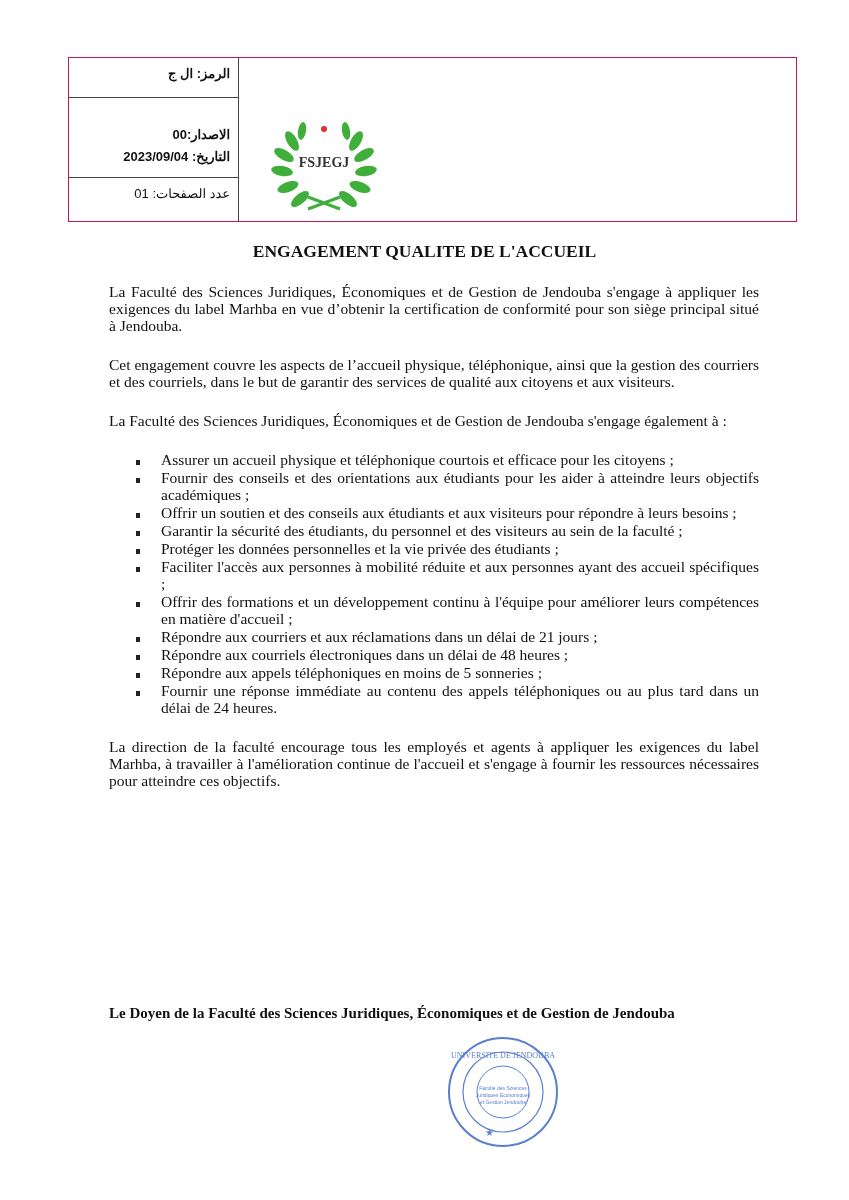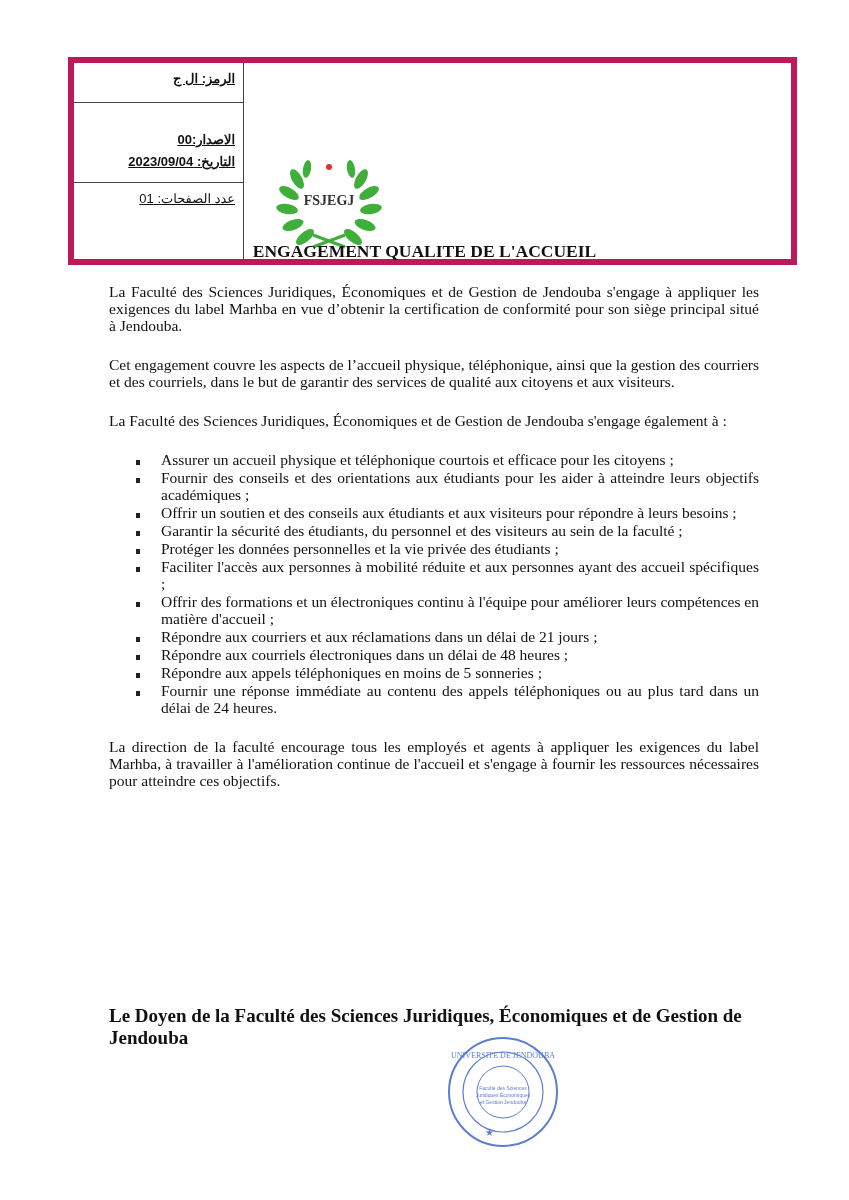--- a/index.html
+++ b/index.html
@@ -1,32 +1,32 @@
 <!DOCTYPE html>
 <html><head>
 <meta charset="utf-8">
 <style>
   html, body { margin: 0; padding: 0; }
   body { width: 849px; height: 1200px; background: #ffffff; position: relative; overflow: hidden; font-family: "Liberation Serif", serif; color: #111; }
-  .header-table { position: absolute; left: 68px; top: 57px; width: 729px; height: 208px; border: 6px solid #be185d; box-sizing: border-box; display: flex; text-decoration: underline; }
+  .header-table { position: absolute; left: 68px; top: 57px; width: 729px; height: 165px; border: 1px solid #be185d; box-sizing: border-box; display: flex; }
   .meta-col { width: 169px; border-right: 1px solid #444; display: flex; flex-direction: column; font-family: "Liberation Sans", sans-serif; font-size: 13px; font-weight: bold; direction: rtl; }
   .meta-cell { padding: 0 8px; box-sizing: border-box; border-bottom: 1px solid #444; }
   .meta-cell:last-child { border-bottom: none; }
   .meta-code { height: 40px; padding-top: 8px; }
   .meta-version { height: 80px; padding-top: 26px; line-height: 22px; }
   .meta-pages { flex: 1; padding-top: 8px; font-weight: normal; }
   .title-col { flex: 1; border-right: 1px solid #444; display: flex; flex-direction: column; justify-content: center; align-items: center; direction: rtl; font-family: "DejaVu Sans", sans-serif; font-weight: bold; font-size: 25px; line-height: 34px; text-align: center; }
   .logo-col { width: 170px; display: flex; align-items: flex-end; justify-content: center; }
   .doc-title { position: absolute; top: 241px; left: 0; width: 849px; text-align: center; font-weight: bold; font-size: 17.5px; }
   .body-wrap { position: absolute; left: 109px; top: 283px; width: 650px; font-size: 15.5px; line-height: 17px; text-align: justify; }
   .body-wrap p { margin: 0 0 22px 0; }
   ul.bullets { list-style: none; margin: 0 0 22px 0; padding: 0 0 0 52px; }
   ul.bullets li { position: relative; margin: 0 0 1px 0; }
   ul.bullets li::before { content: ""; position: absolute; left: -25px; top: 9px; width: 4px; height: 5px; background: #222; }
-  .signature { position: absolute; left: 109px; top: 1005px; width: 650px; font-weight: bold; font-size: 19px; }
+  .signature { position: absolute; left: 109px; top: 1005px; width: 650px; font-weight: bold; font-size: 15px; }
   .stamp { position: absolute; left: 443px; top: 1034px; }
 </style>
 </head>
 <body>
 
 <div class="header-table">
   <div class="meta-col">
     <div class="meta-cell meta-code">الرمز: ال ج</div>
     <div class="meta-cell meta-version">
       <div>الاصدار:00</div>
@@ -63,21 +63,21 @@
   <p>La Faculté des Sciences Juridiques, Économiques et de Gestion de Jendouba s'engage à appliquer les exigences du label Marhba en vue d’obtenir la certification de conformité pour son siège principal situé à Jendouba.</p>
   <p>Cet engagement couvre les aspects de l’accueil physique, téléphonique, ainsi que la gestion des courriers et des courriels, dans le but de garantir des services de qualité aux citoyens et aux visiteurs.</p>
   <p>La Faculté des Sciences Juridiques, Économiques et de Gestion de Jendouba s'engage également à :</p>
   <ul class="bullets">
     <li>Assurer un accueil physique et téléphonique courtois et efficace pour les citoyens ;</li>
     <li>Fournir des conseils et des orientations aux étudiants pour les aider à atteindre leurs objectifs académiques ;</li>
     <li>Offrir un soutien et des conseils aux étudiants et aux visiteurs pour répondre à leurs besoins ;</li>
     <li>Garantir la sécurité des étudiants, du personnel et des visiteurs au sein de la faculté ;</li>
     <li>Protéger les données personnelles et la vie privée des étudiants ;</li>
     <li>Faciliter l'accès aux personnes à mobilité réduite et aux personnes ayant des accueil spécifiques ;</li>
-    <li>Offrir des formations et un électroniques continu à l'équipe pour améliorer leurs compétences en matière d'accueil ;</li>
+    <li>Offrir des formations et un développement continu à l'équipe pour améliorer leurs compétences en matière d'accueil ;</li>
     <li>Répondre aux courriers et aux réclamations dans un délai de 21 jours ;</li>
     <li>Répondre aux courriels électroniques dans un délai de 48 heures ;</li>
     <li>Répondre aux appels téléphoniques en moins de 5 sonneries ;</li>
     <li>Fournir une réponse immédiate au contenu des appels téléphoniques ou au plus tard dans un délai de 24 heures.</li>
   </ul>
   <p>La direction de la faculté encourage tous les employés et agents à appliquer les exigences du label Marhba, à travailler à l'amélioration continue de l'accueil et s'engage à fournir les ressources nécessaires pour atteindre ces objectifs.</p>
 </div>
 
 <div class="signature">Le Doyen de la Faculté des Sciences Juridiques, Économiques et de Gestion de Jendouba</div>
 

